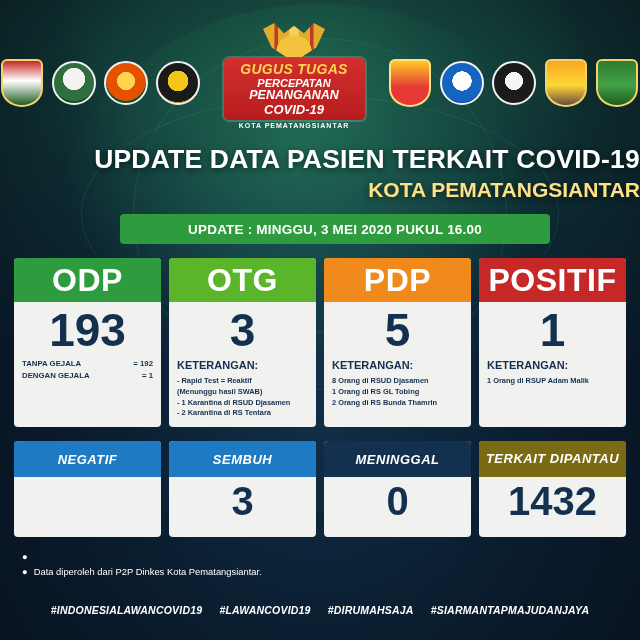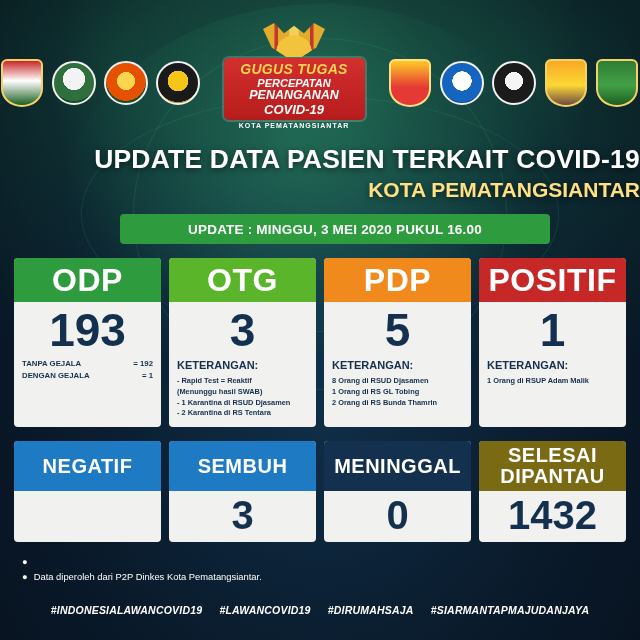--- a/index.html
+++ b/index.html
@@ -141,21 +141,21 @@
     display: flex; flex-direction: column;
     min-height: 168px;
   }
   .card.row2 { min-height: 96px; }
   .card-head {
     height: 44px;
     display: flex; align-items: center; justify-content: center;
     color: #ffffff; font-size: 32px; font-weight: bold; letter-spacing: .5px;
     text-align: center; line-height: 1;
   }
-  .card.row2 .card-head { height: 50px; font-size: 20px; }
+  .card.row2 .card-head { height: 36px; font-size: 13px; font-style: italic; }
   .card-head.small { font-size: 17px; line-height: 1.05; padding: 2px; }
   .card-num {
     text-align: center;
     color: #14304f;
     font-size: 46px;
     font-weight: bold;
     padding: 4px 16px 2px;
     line-height: 1.05;
   }
   .card.row2 .card-num { font-size: 40px; padding: 3px 0 6px; }
@@ -312,21 +312,21 @@
     </div>
     <div class="card row2">
       <div class="card-head h-sem">SEMBUH</div>
       <div class="card-num">3</div>
     </div>
     <div class="card row2">
       <div class="card-head h-men">MENINGGAL</div>
       <div class="card-num">0</div>
     </div>
     <div class="card row2">
-      <div class="card-head h-sel small">SELESAI DIPANTAU</div>
+      <div class="card-head h-sel small">TERKAIT DIPANTAU</div>
       <div class="card-num">1432</div>
     </div>
   </div>
 
   <div class="footnotes">
     <div>
       <span class="dot">●</span>
     </div>
     <div>
       <span class="dot">●</span>

